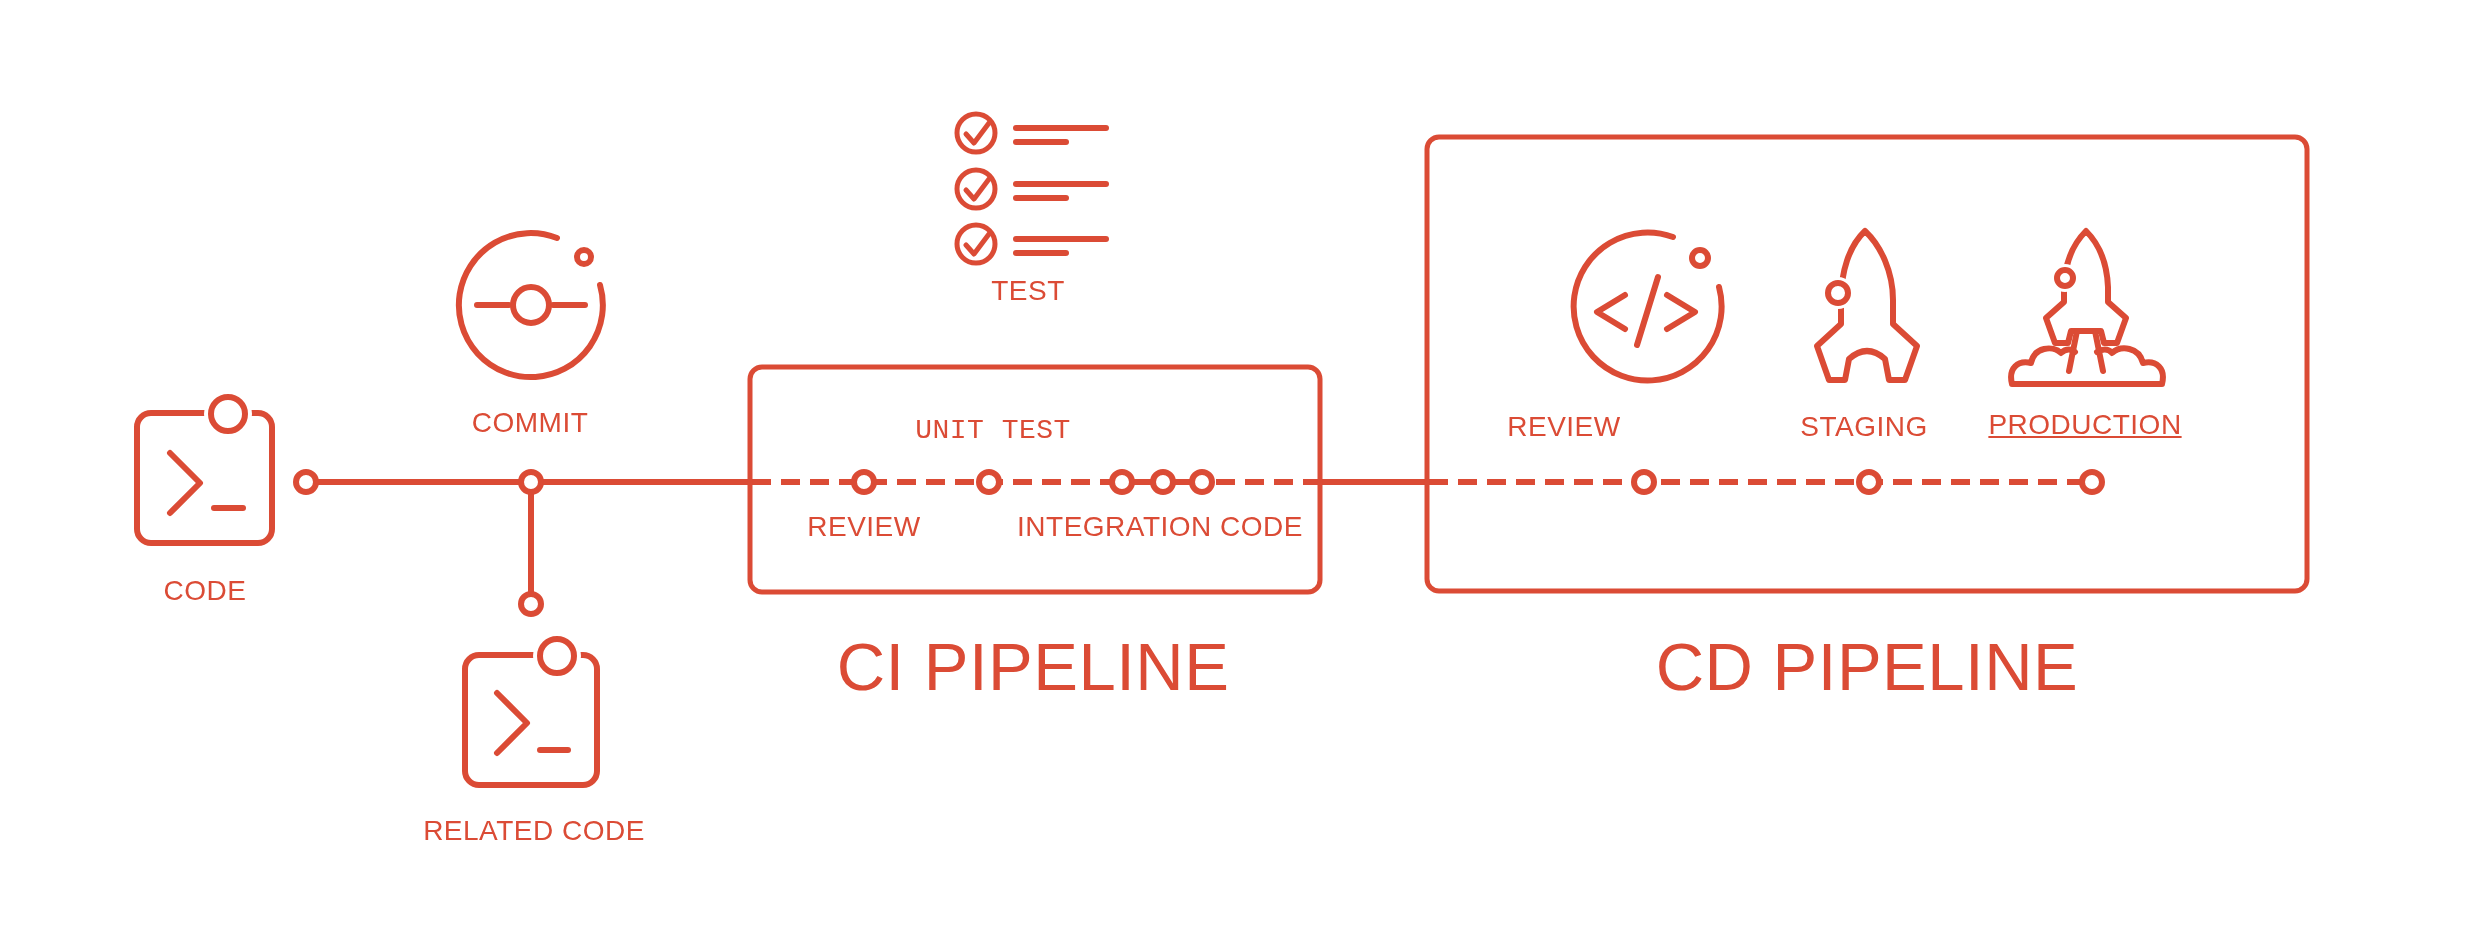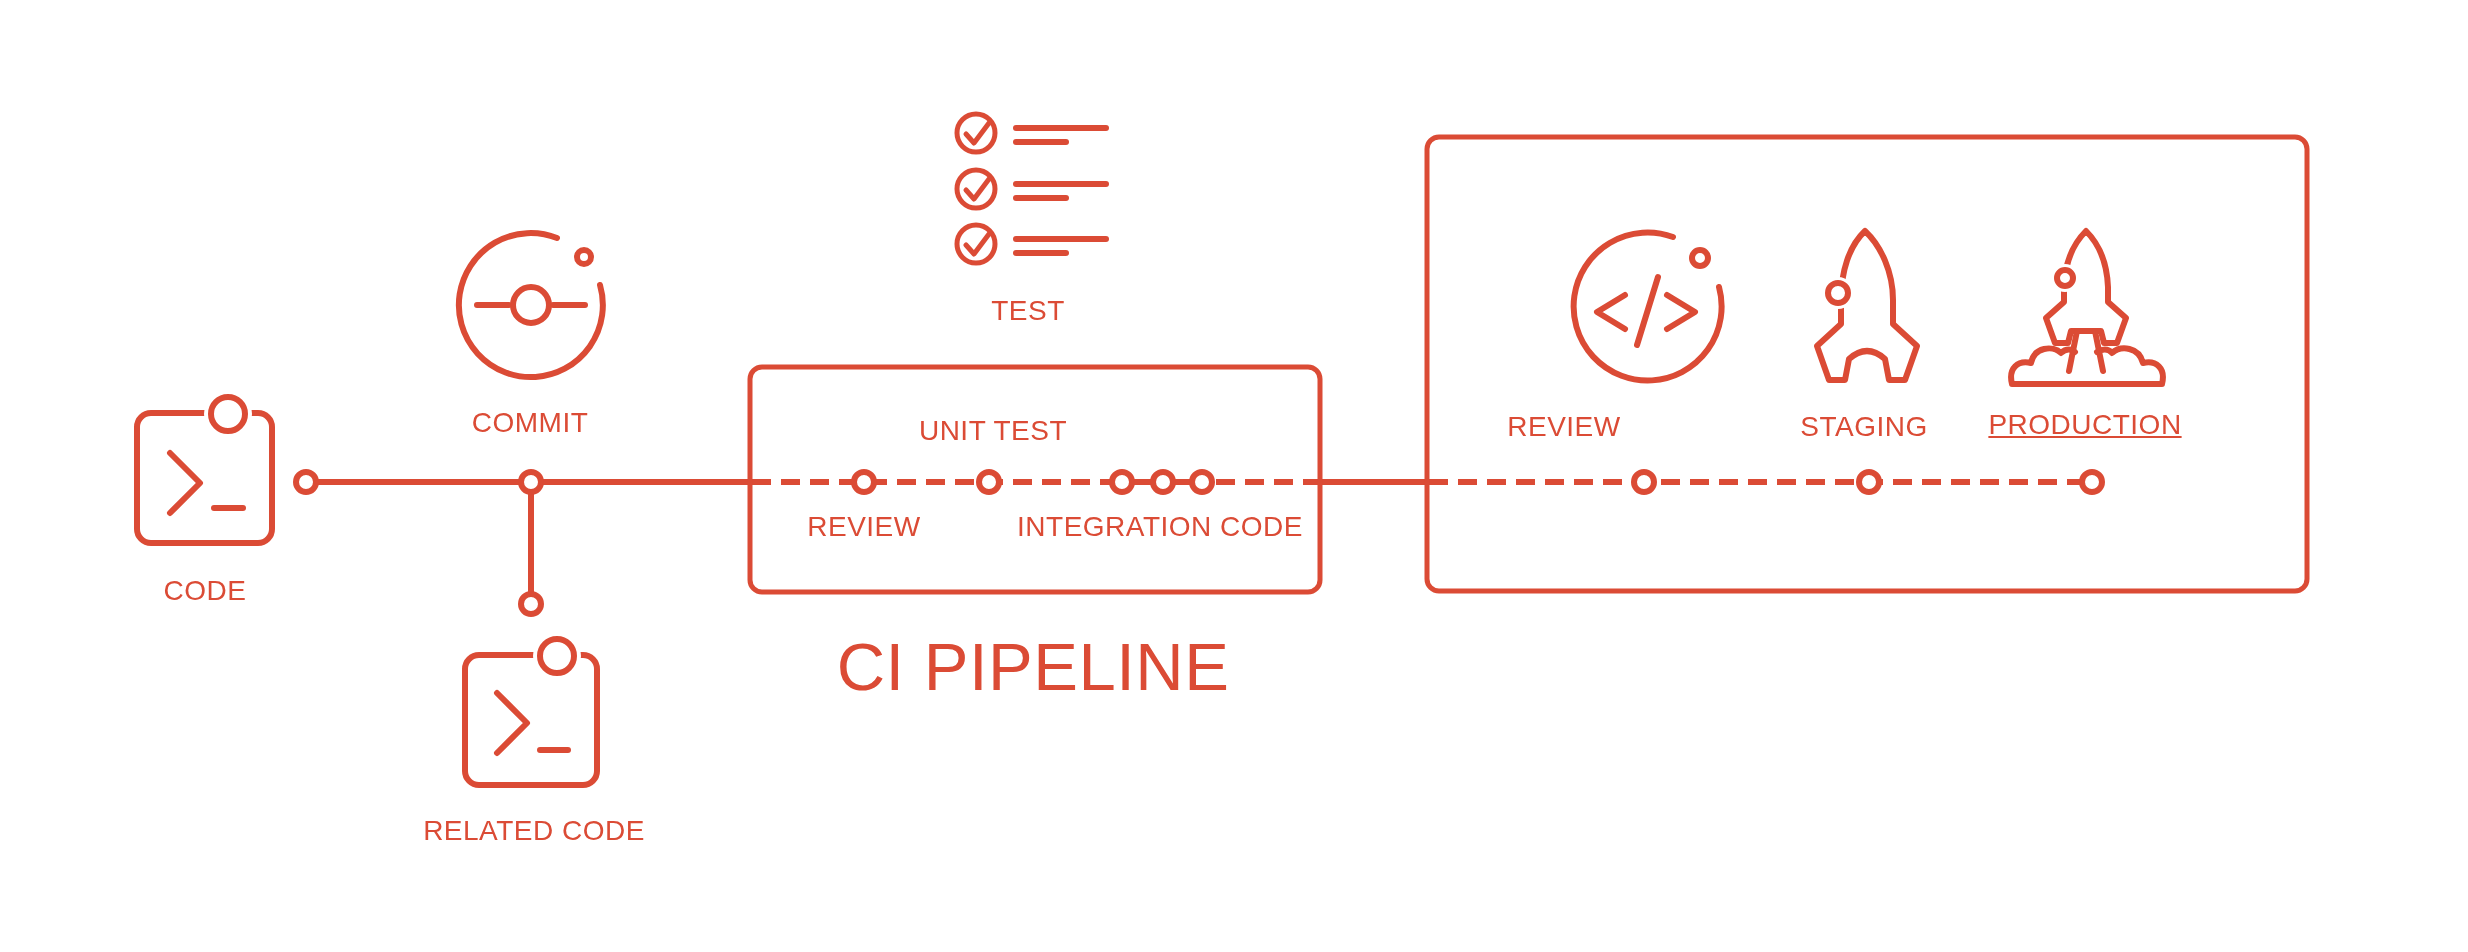--- a/index.html
+++ b/index.html
@@ -123,22 +123,23 @@
       <line class="stroke round" x1="2095" y1="331" x2="2103" y2="371"></line>
       <path class="stroke round" d="M2012,384 C2008,368 2018,360 2031,363 C2034,347 2053,345 2061,353 C2066,348 2072,349 2075,352
                M2097,352 C2102,349 2108,348 2112,353 C2121,345 2139,347 2143,363 C2156,360 2166,368 2162,384
                M2012,384 L2162,384"></path>
     </g>
   </svg>
 
   <div class="lbl" style="left:205px;  top:577px;">CODE</div>
   <div class="lbl" style="left:530px;  top:409px;">COMMIT</div>
   <div class="lbl" style="left:534px;  top:817px;">RELATED CODE</div>
-  <div class="lbl" style="left:1028px; top:297px;text-align:right;">TEST</div>
-  <div class="lbl" style="left:993px;  top:417px;">UNIT TEST</div>
+  <div class="lbl" style="left:1028px; top:277px;text-align:right;">TEST</div>
+  <div class="lbl" style="left:993px;  top:417px;font-family:Liberation Mono, monospace;">UNIT TEST</div>
   <div class="lbl" style="left:864px;  top:513px;">REVIEW</div>
   <div class="lbl" style="left:1160px; top:513px;">INTEGRATION CODE</div>
   <div class="lbl" style="left:1564px; top:413px;">REVIEW</div>
   <div class="lbl" style="left:1864px; top:413px;">STAGING</div>
   <div class="lbl" style="left:2085px; top:411px;text-decoration:underline;">PRODUCTION</div>
   <div class="lbl title" style="left:1033px; top:633px;">CI PIPELINE</div>
+  <div class="lbl title" style="left:1867px; top:633px;">CD PIPELINE</div>
 
 </div>
 
 </body></html>

